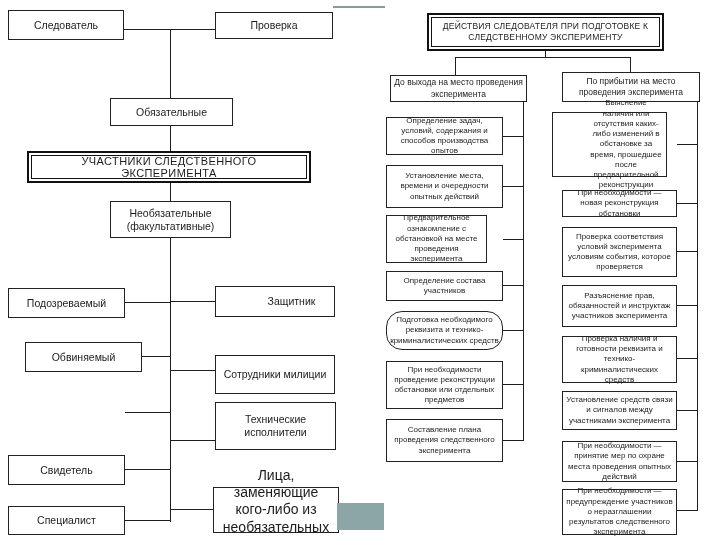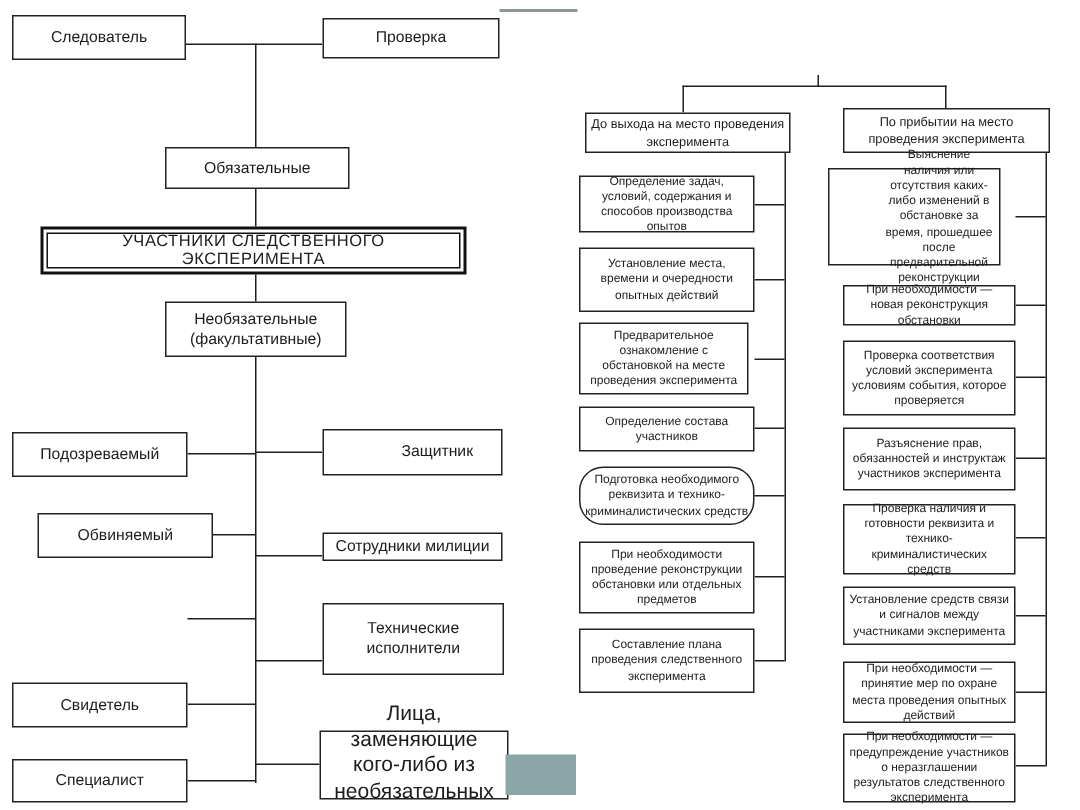--- a/index.html
+++ b/index.html
@@ -98,45 +98,48 @@
   <div class="bx fz-l" style="left:8px;top:455px;width:117px;height:30px;">
     <span>Свидетель</span>
   </div>
   <div class="bx fz-l" style="left:8px;top:506px;width:117px;height:29px;">
     <span>Специалист</span>
   </div>
 
   <div class="bx fz-l" style="left:215px;top:286px;width:120px;height:31px;padding-left:36px;">
     <span>Защитник</span>
   </div>
-  <div class="bx fz-l" style="left:215px;top:355px;width:120px;height:19px;">
+  <div class="bx fz-l" style="left:215px;top:355px;width:120px;height:39px;">
     <span>Сотрудники милиции</span>
   </div>
   <div class="bx fz-l" style="left:215px;top:402px;width:121px;height:48px;">
     <span>Технические исполнители</span>
   </div>
   <div class="bx fz-m" style="left:213px;top:487px;width:126px;height:46px;">
     <span>Лица, заменяющие кого-либо из необязательных участников</span>
   </div>
 
+  <div class="dbl" style="left:427px;top:13px;width:237px;height:38px;">
+    <div class="in hdr">ДЕЙСТВИЯ СЛЕДОВАТЕЛЯ ПРИ ПОДГОТОВКЕ К СЛЕДСТВЕННОМУ ЭКСПЕРИМЕНТУ</div>
+  </div>
 
   <div class="bx fz-b" style="left:390px;top:75px;width:137px;height:27px;">
     <span>До выхода на место проведения эксперимента</span>
   </div>
   <div class="bx fz-b" style="left:562px;top:72px;width:138px;height:30px;">
     <span>По прибытии на место проведения эксперимента</span>
   </div>
 
   <div class="bx fz-s" style="left:386px;top:117px;width:117px;height:38px;">
     <span>Определение задач, условий, содержания и способов производства опытов</span>
   </div>
   <div class="bx fz-s" style="left:386px;top:165px;width:117px;height:43px;">
     <span>Установление места, времени и очередности опытных действий</span>
   </div>
-  <div class="bx fz-s" style="left:386px;top:215px;width:113px;height:48px;align-items:center;">
+  <div class="bx fz-s" style="left:386px;top:215px;width:101px;height:48px;align-items:center;">
     <span>Предварительное ознакомление с обстановкой на месте проведения эксперимента</span>
   </div>
   <div class="bx fz-s" style="left:386px;top:271px;width:117px;height:30px;">
     <span>Определение состава участников</span>
   </div>
   <div class="bx fz-s" style="left:386px;top:311px;width:117px;height:39px;border-radius:16px;">
     <span>Подготовка необходимого реквизита и технико-криминалистических средств</span>
   </div>
   <div class="bx fz-s" style="left:386px;top:361px;width:117px;height:48px;">
     <span>При необходимости проведение реконструкции обстановки или отдельных предметов</span>

